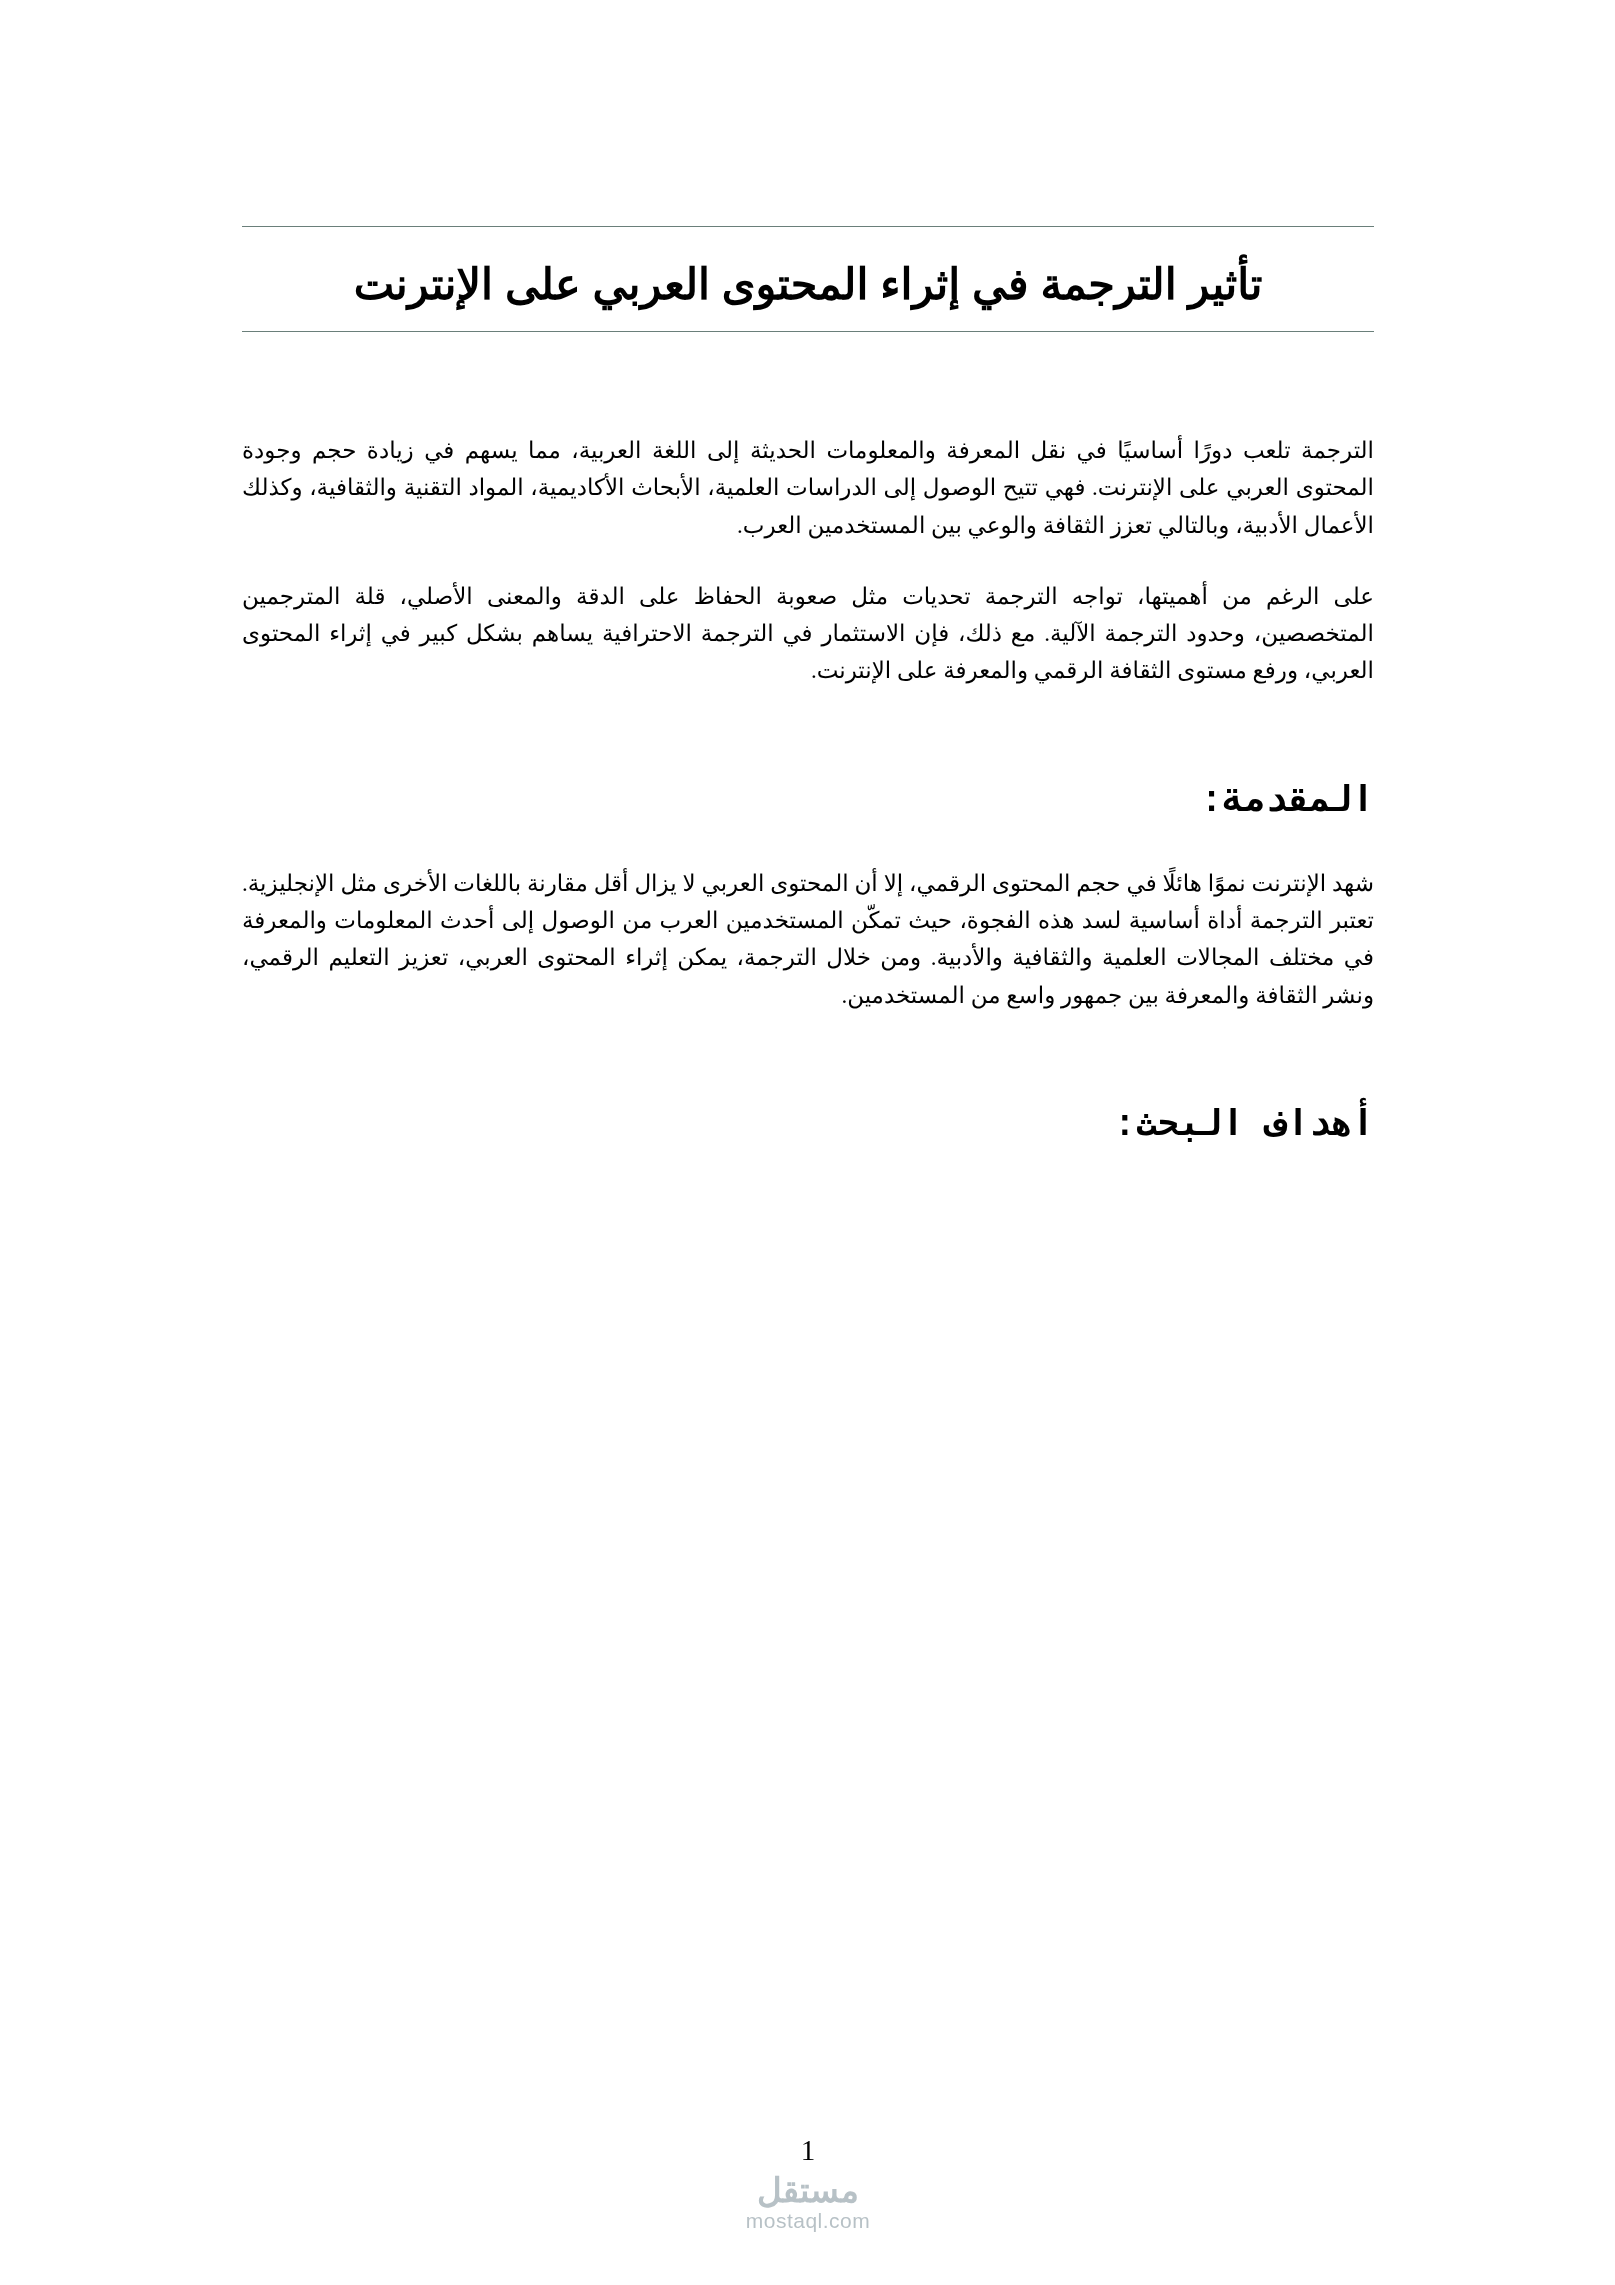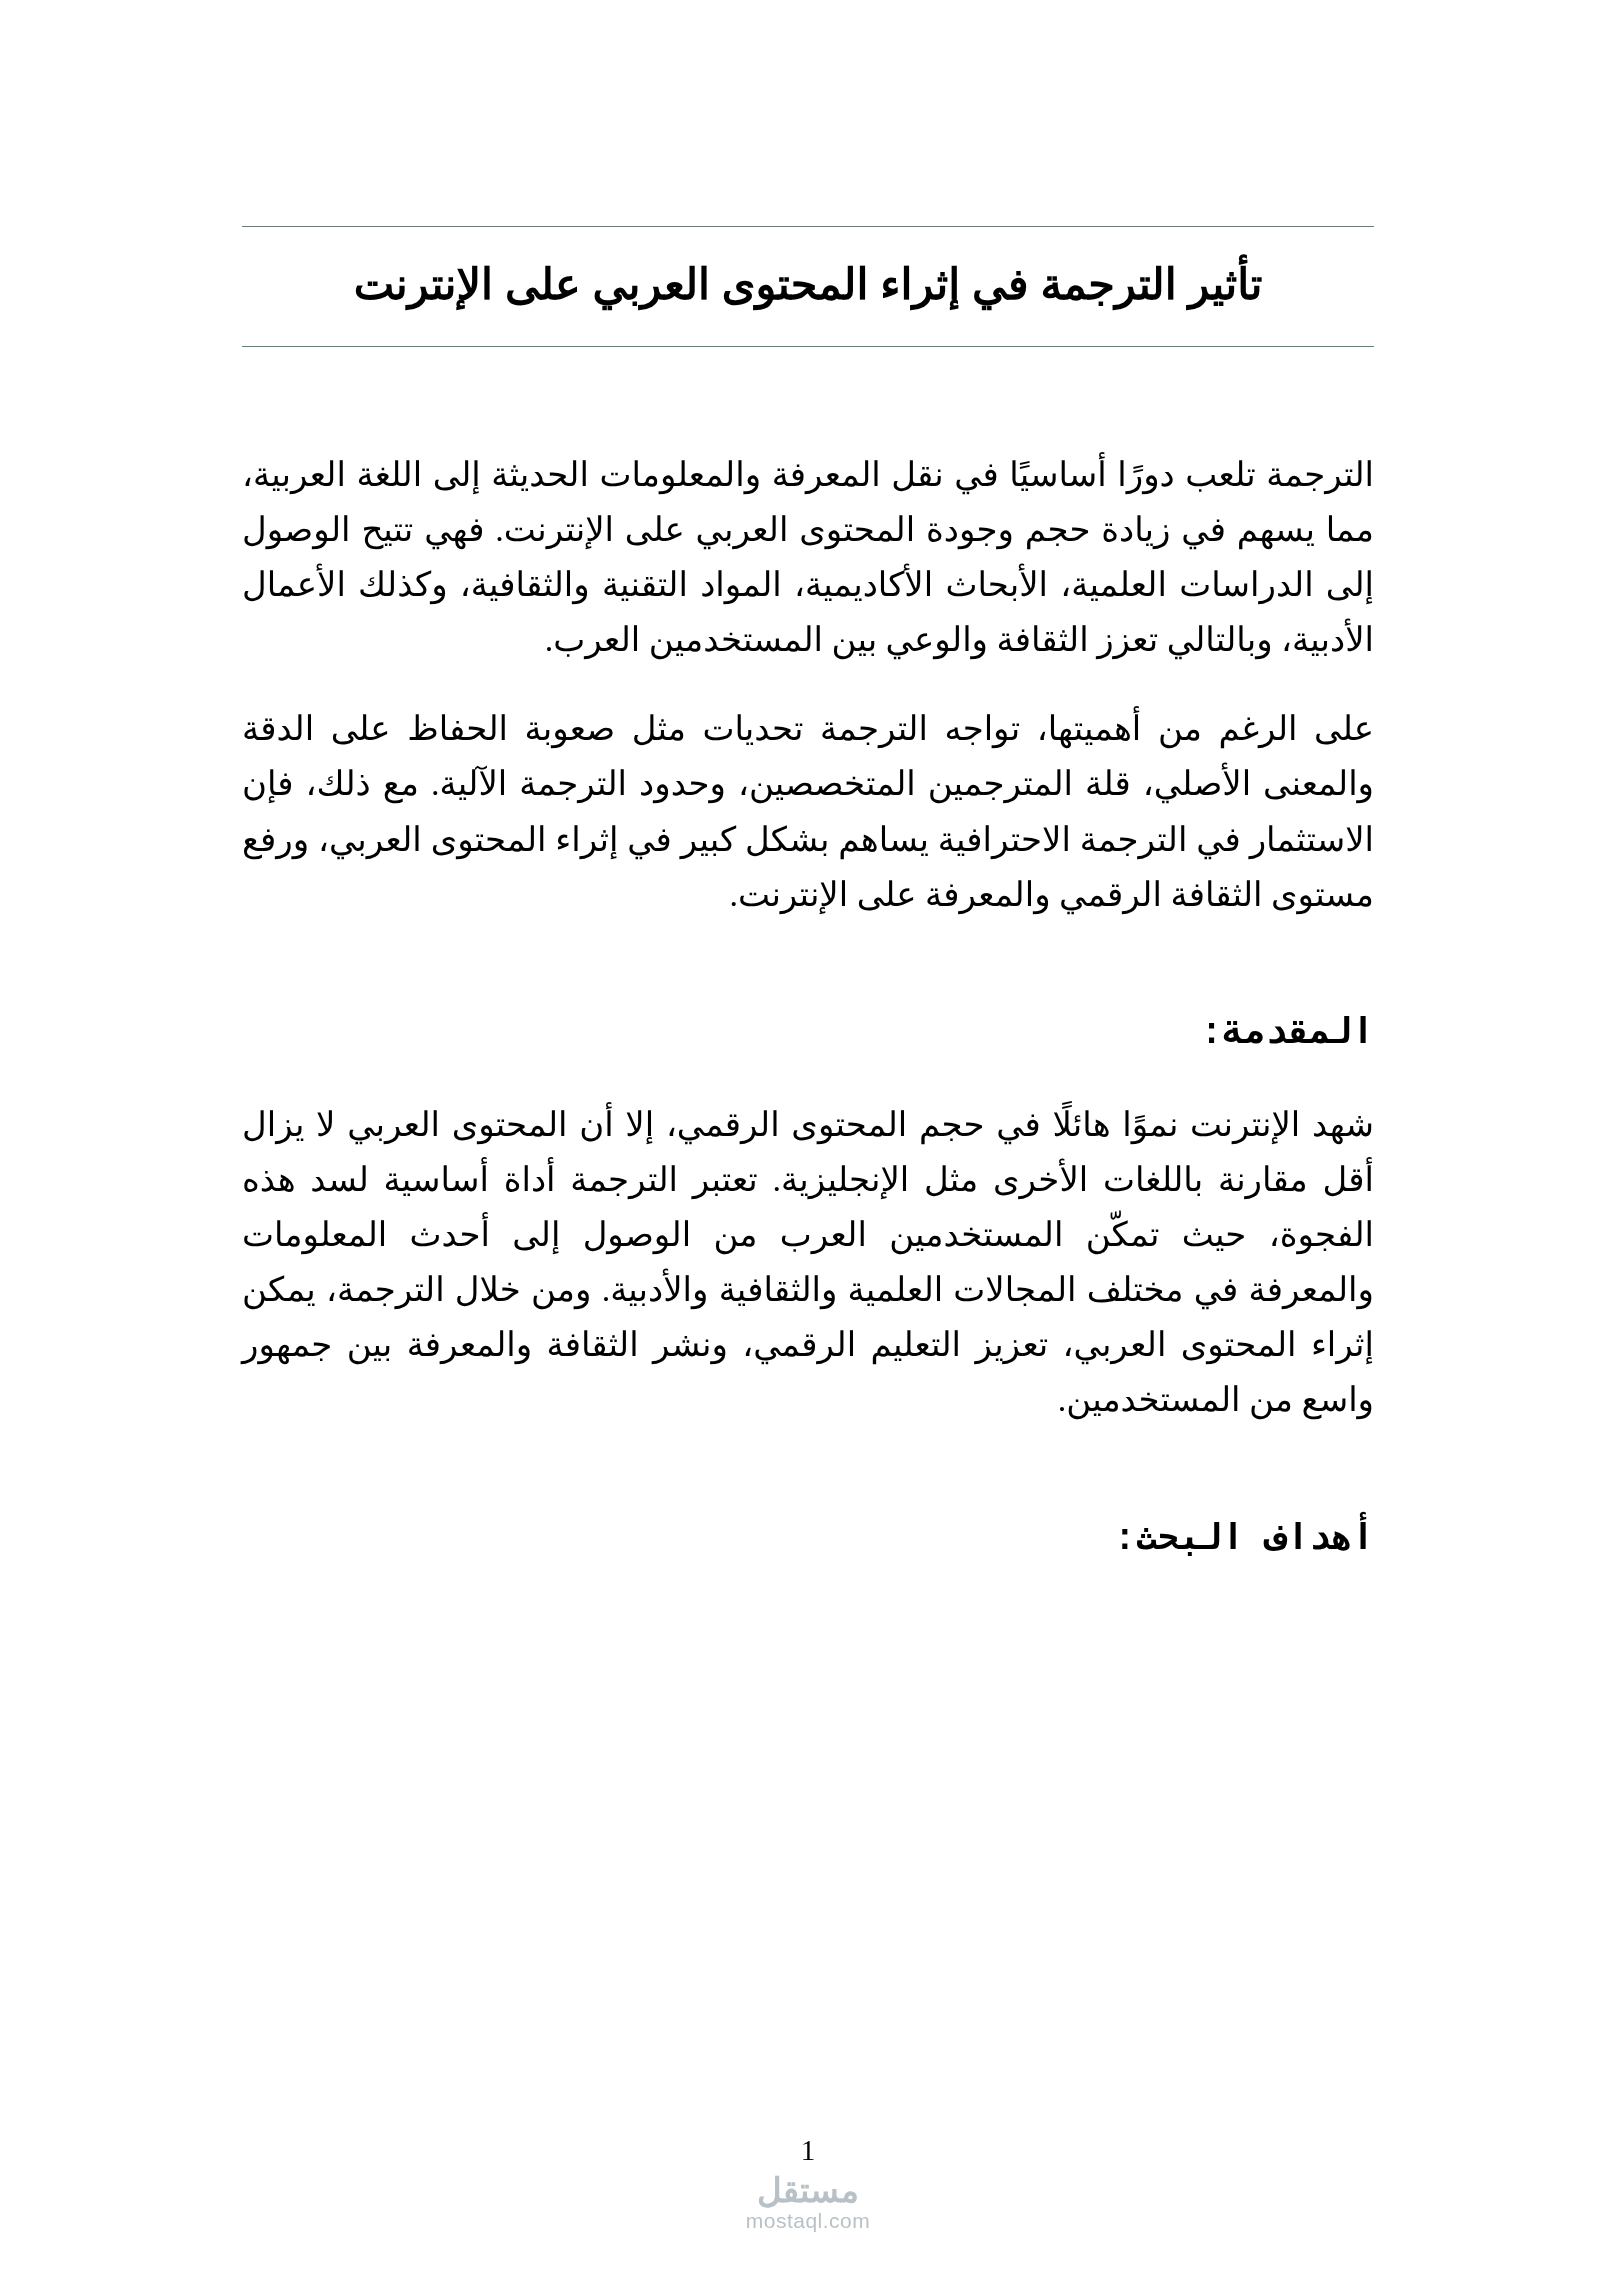--- a/index.html
+++ b/index.html
@@ -25,36 +25,36 @@
   .content {
     position: absolute;
     top: 226px;
     right: 242px;
     left: 242px;
   }
   
   .title-block {
     border-top: 1.8px solid #6a7f7a;
     border-bottom: 1.8px solid #6a7f7a;
-    padding: 27px 0 31px 0;
+    padding: 27px 0 16px 0;
     margin-bottom: 100px;
   }
   .doc-title {
     font-family: "Liberation Sans", sans-serif;
     font-weight: bold;
     font-size: 43px;
     line-height: 1.42;
     text-align: center;
     color: #000;
     margin: 0;
     direction: rtl;
   }
   .para {
     font-family: "Liberation Serif", serif;
-    font-size: 34px;
+    font-size: 23px;
     line-height: 1.62;
     text-align: justify;
     text-align-last: right;
     direction: rtl;
     margin: 0 0 34px 0;
     color: #000;
   }
   .para.last-in-group {
     margin-bottom: 87px;
   }

